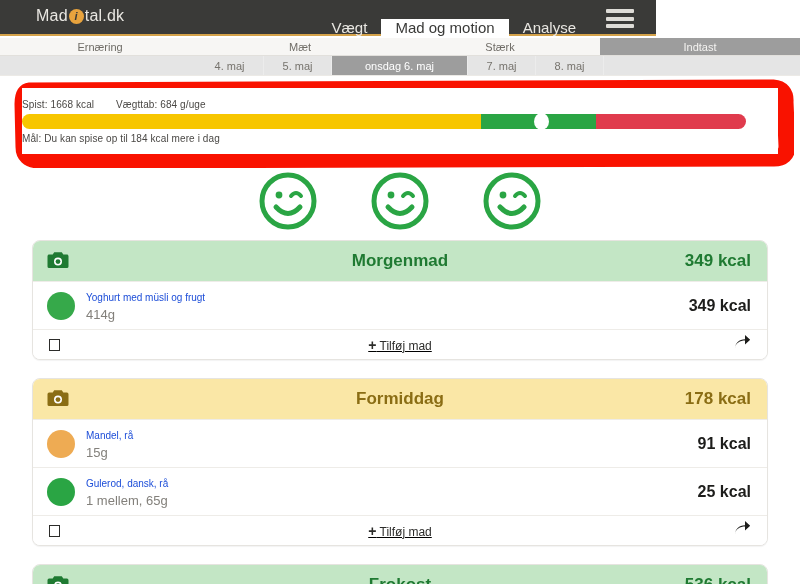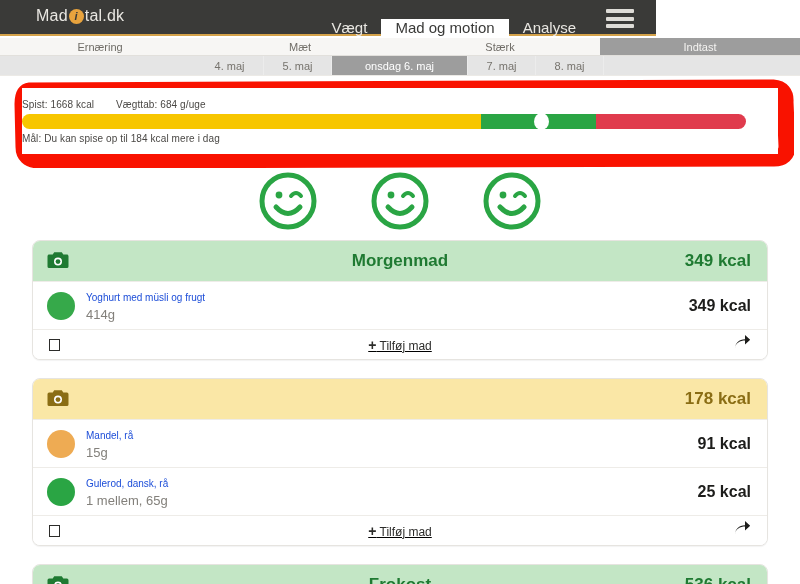--- a/index.html
+++ b/index.html
@@ -251,20 +251,21 @@
             </svg></span>
         </div>
       </div>
       <div class="card">
         <div class="card-head" style="background:#fae7a6;color:#8a6d14;">
           <span class="cam"><svg width="22" height="19" viewBox="0 0 22 19">
               <path d="M7.2 1.2h7.6l1.5 2.4h3.6a1.6 1.6 0 0 1 1.6 1.6v10.3a1.6 1.6 0 0 1-1.6 1.6H2.1a1.6 1.6 0 0 1-1.6-1.6V5.2a1.6 1.6 0 0 1 1.6-1.6h3.6z" fill="#8a6d14"></path>
               <circle cx="11" cy="10.6" r="4" fill="#fff"></circle>
               <circle cx="11" cy="10.6" r="2.4" fill="#8a6d14"></circle>
             </svg></span>
+          <span class="title">Formiddag</span>
           <span class="kcal">178 kcal</span>
         </div>
         <div class="food">
           <span class="swatch" style="background:#eeab53"></span>
           <span class="info"><span class="nm">Mandel, rå</span><br><span class="sub">15g</span></span>
           <span class="fk">91 kcal</span>
         </div>
         <div class="food">
           <span class="swatch" style="background:#2aa544"></span>
           <span class="info"><span class="nm">Gulerod, dansk, rå</span><br><span class="sub">1 mellem, 65g</span></span>

